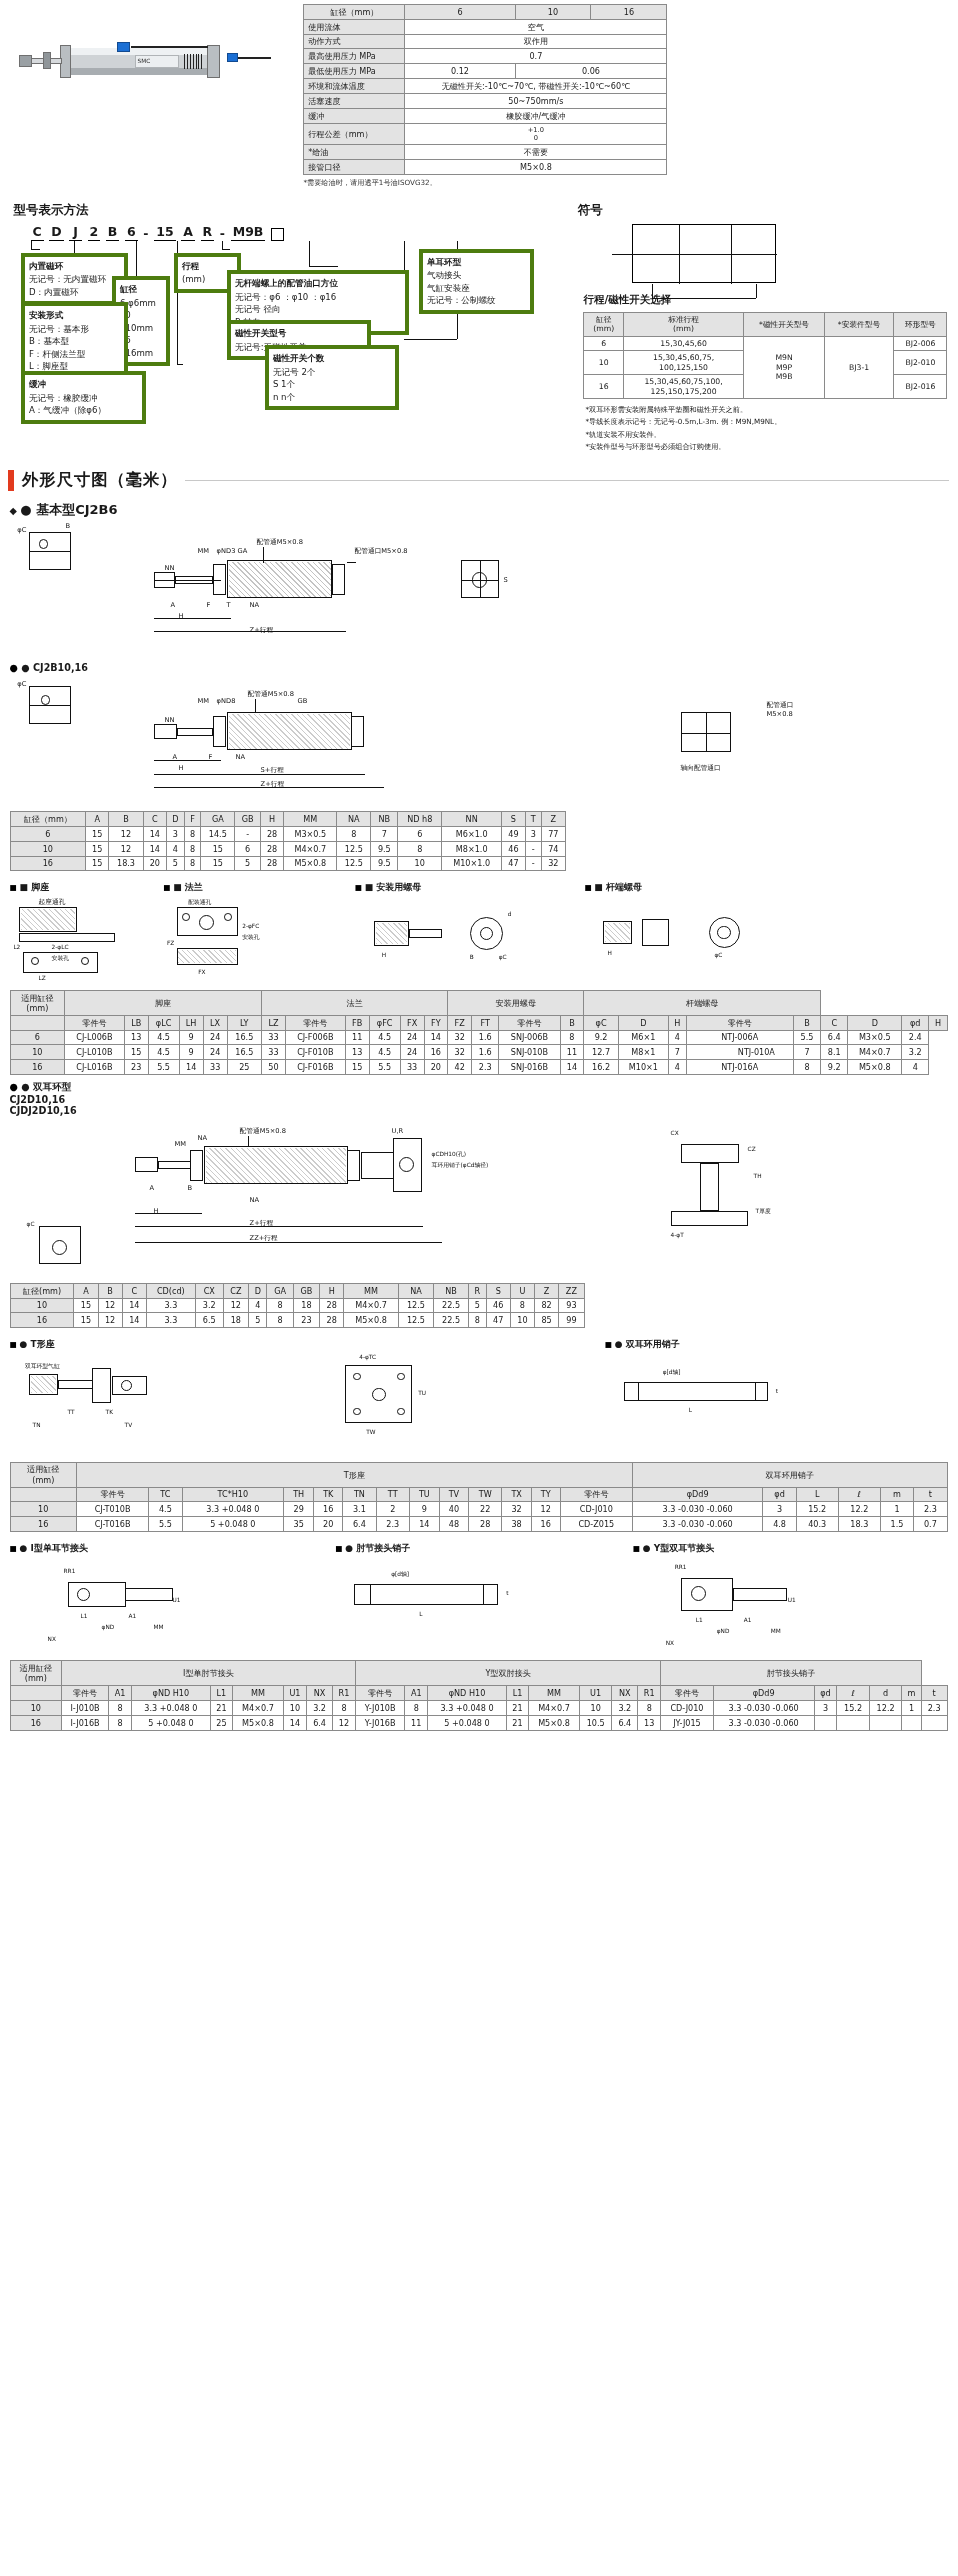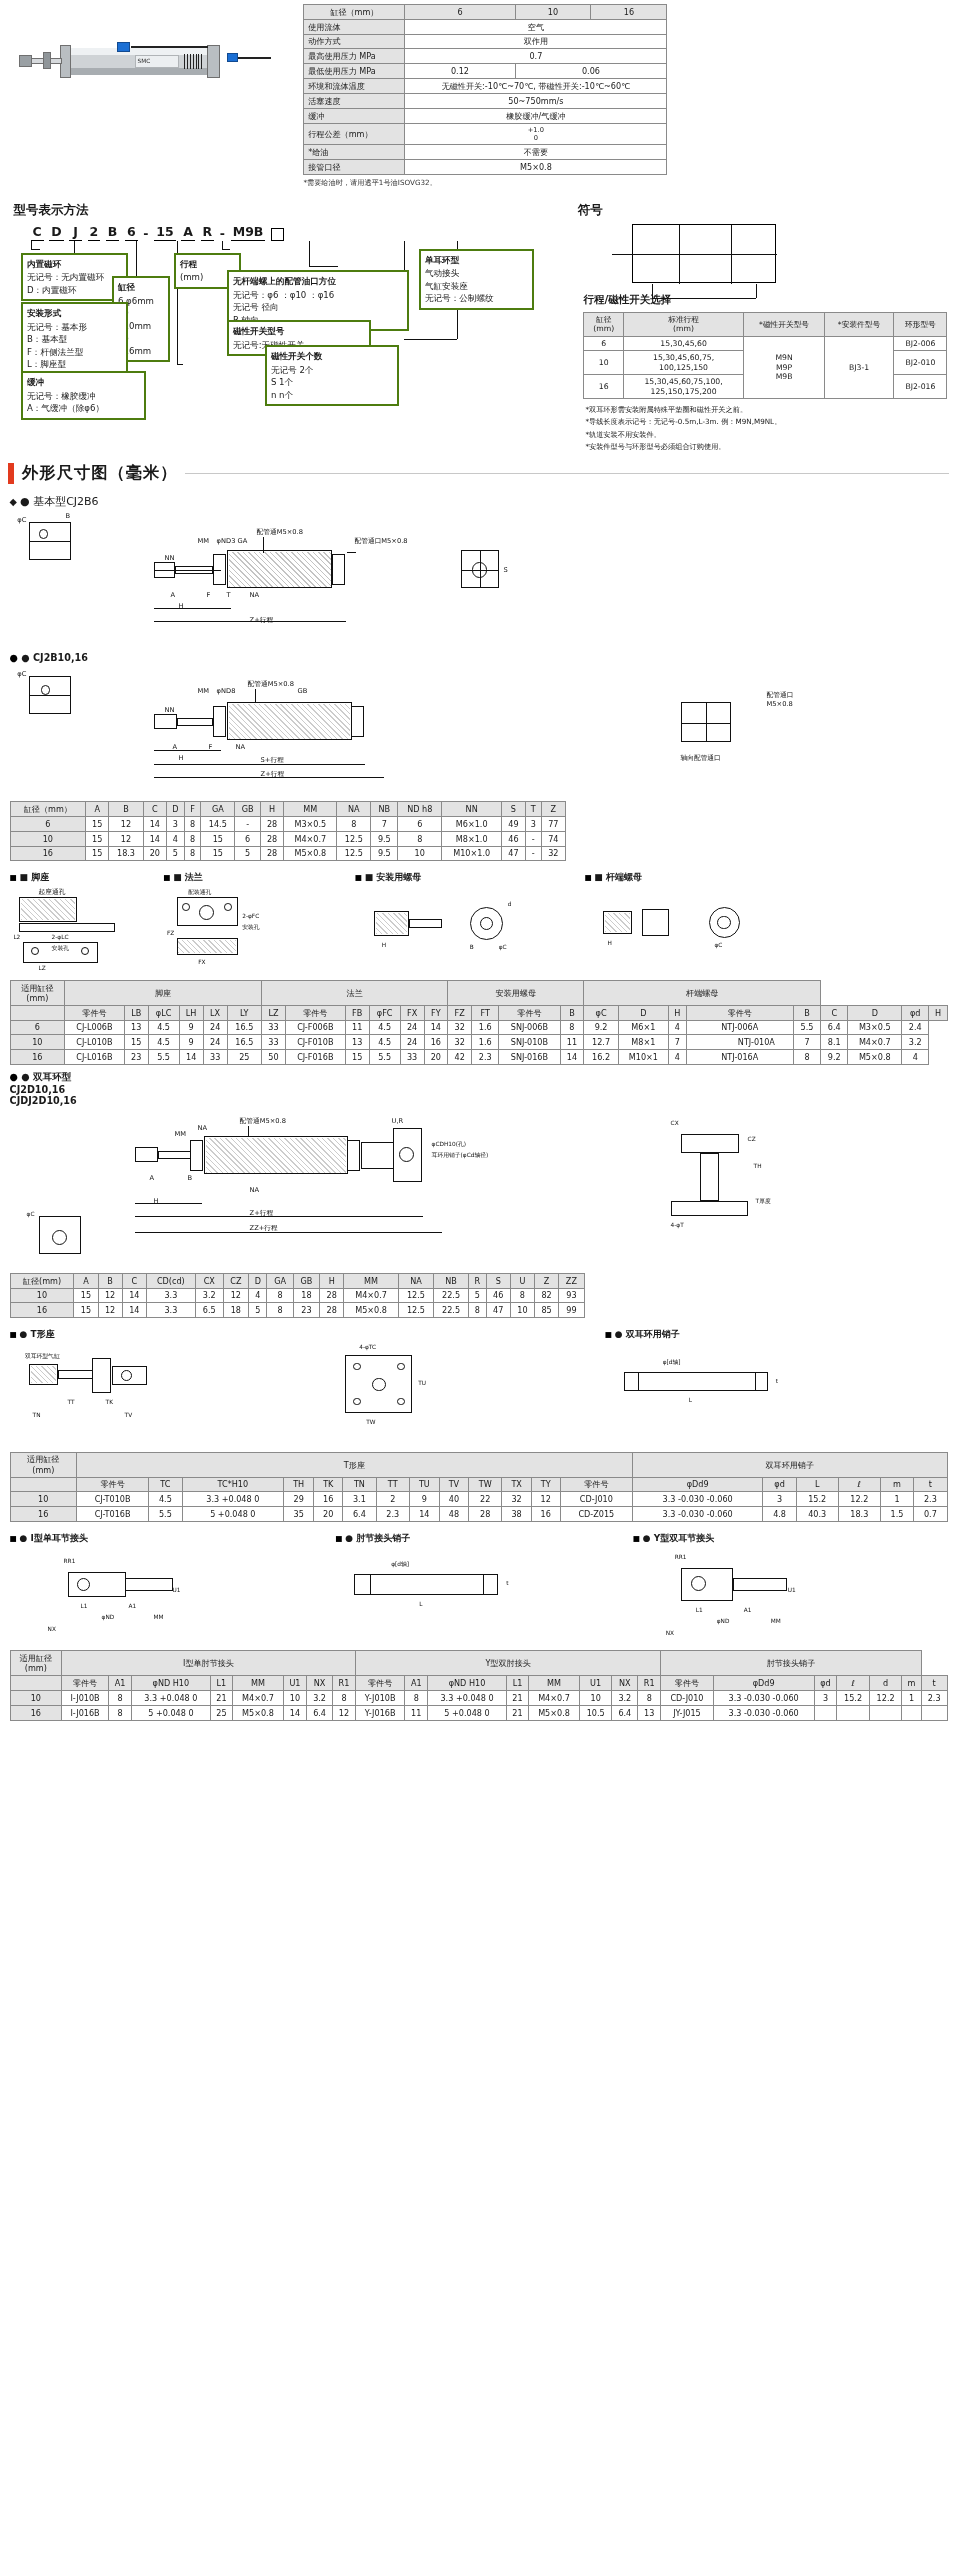--- a/index.html
+++ b/index.html
@@ -48,32 +48,32 @@
 
   
   .mid-block { display: flex; padding: 7.7px 9.6px 0 9.6px; }
   .model-col { width: 561px; }
   .symbol-col { width: 383px; padding-left: 5.8px; }
   .block-title { font-size: 12.5px; font-weight: bold; margin: 5.8px 0 5.8px 3.8px; }
 
   .code-row { display: flex; gap: 5.8px; align-items: flex-end; font-size: 12.5px; font-weight: bold; margin-left: 21px; }
   .code-row .cell { border-bottom: 1px solid #000; padding: 0 1.9px 1px 1.9px; min-width: 12.5px; text-align: center; }
   .code-row .boxcell { border: 1px solid #000; width: 13.4px; height: 13.4px; }
-  .legend-box { border: 2px solid #4d7c0f; padding: 2.9px 3.8px; display: inline-block; background: #fff; line-height: 1.45; }
+  .legend-box { border: 4px solid #4d7c0f; padding: 2.9px 3.8px; display: inline-block; background: #fff; line-height: 1.45; }
   .legend-title { font-weight: bold; margin-bottom: 1px; }
 
   .symbol-draw { border: 1px solid #000; width: 144px; height: 59px; position: relative; margin: 3.8px auto 9.6px 58px; background:#fff; }
 
   .stroke-title { font-size: 10.5px; font-weight: bold; margin: 3.8px 0 4.8px 9.6px; }
   table.stroke { width: 364px; margin-left: 9.6px; }
   table.stroke td { font-size: 7.7px; }
   .bullets { font-size: 7.2px; line-height: 1.7; margin: 4.8px 0 0 11.5px; }
 
   
-  .dim-head { font-size: 11px; font-weight: normal; margin: 7.7px 0 3.8px 9.6px; }
+  .dim-head { font-size: 13px; font-weight: bold; margin: 7.7px 0 3.8px 9.6px; }
   .dim-head:before { content: "◆ "; font-size: 9.6px; }
   .sub-head { font-size: 9.6px; font-weight: bold; margin: 5.8px 0 2.9px 9.6px; }
   .sub-head:before { content: "● "; color:#000; }
 
   .draw { position: relative; background: #fff; margin: 0 9.6px; }
   .dl { position: absolute; background: #111; }
   .dlh { height: 1px; }
   .dlv { width: 1px; }
   .dbox { position: absolute; border: 1px solid #111; }
   .dtxt { position: absolute; font-size: 6.7px; color: #111; white-space: nowrap; }
@@ -334,21 +334,21 @@
 
       <div class="bullets">
         <div>*双耳环形需安装附属特殊平垫圈和磁性开关之前。</div>
         <div>*导线长度表示记号：无记号-0.5m,L-3m.  例：M9N,M9NL。</div>
         <div>*轨道安装不用安装件。</div>
         <div>*安装件型号与环形型号必须组合订购使用。</div>
       </div>
     </div>
   </div>
 
-  <div class="section-head" style="margin-top:9px;justify-content:center;">
+  <div class="section-head" style="margin-top:16px;justify-content:center;">
     <div class="bar"></div>
     <div class="title">外形尺寸图（毫米）</div>
     <div class="rule"></div>
   </div>
 
   <div class="dim-head" style="margin-left:9.6px;">● 基本型CJ2B6</div>
   <div class="draw" style="height:134px;">
 
     <div class="dbox" style="left:19px; top:9.6px; width:42px; height:38px;"></div>
     <div class="dl dlh" style="left:19px; top:29px; width:42px;"></div>

